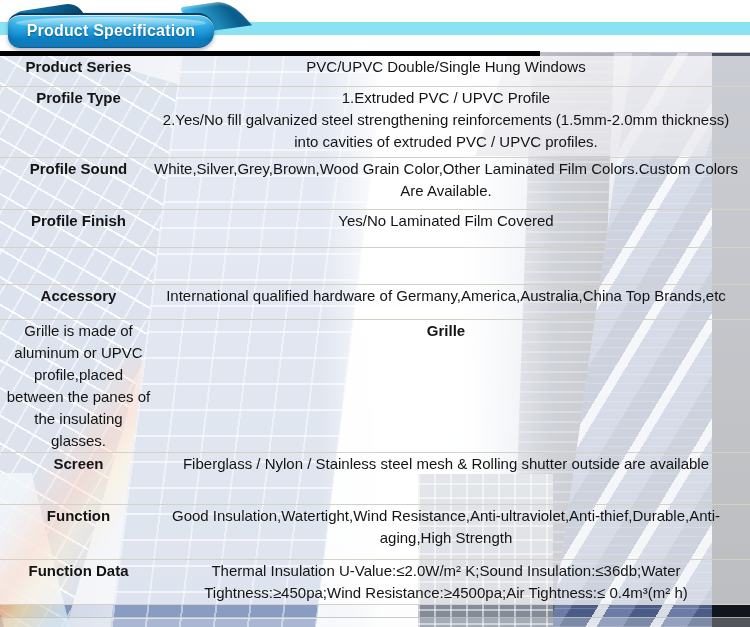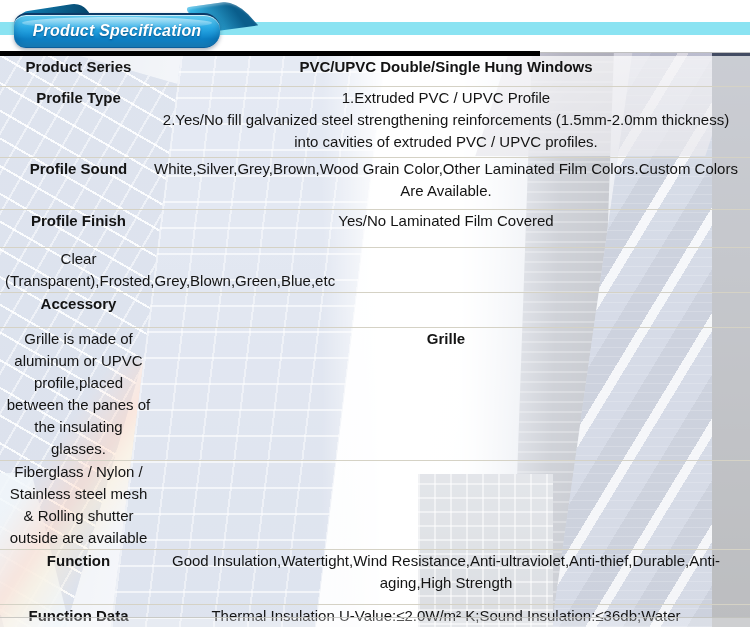--- a/index.html
+++ b/index.html
@@ -3,21 +3,21 @@
 <meta charset="utf-8">
 <style>
   html,body{margin:0;padding:0;background:#ffffff;}
   .stage{
     position:relative;width:750px;height:627px;overflow:hidden;background:#fff;
     font-family:"Liberation Sans", sans-serif;color:#141414;
   }
 
   
   .cyan-bar{position:absolute;left:0;top:22px;width:750px;height:13px;background:var(--cyan-bar,#8ae3f2);}
-  .ribbon{position:absolute;left:14px;top:3px;width:236px;height:44px;font-style:italic;}
+  .ribbon{position:absolute;left:8px;top:3px;width:236px;height:44px;}
   .ribbon-back-left{
     position:absolute;left:4px;top:4px;width:72px;height:17px;
     background:linear-gradient(100deg,#1287bd,#06456b);
     border-radius:14px 22px 0 6px;transform:rotate(-9deg);
   }
   .ribbon-tail-right{
     position:absolute;right:0;top:1px;width:58px;height:25px;
     background:linear-gradient(100deg,#35b5e5 10%,#0a5e8c 80%);
     transform:skewX(38deg) rotate(-7deg);
     border-radius:6px 14px 0 10px;
@@ -101,21 +101,21 @@
     display:grid;grid-template-columns:147px 1fr;
     box-sizing:border-box;padding:0 10px 0 5px;
     background:rgba(255,255,255,.72);
     border-bottom:1px solid var(--divider,rgba(205,202,185,.85));
     text-align:center;
   }
   .cell{font-size:15px;line-height:22px;}
   .cell.label{font-weight:700;}
   .cell.value{white-space:pre-line;}
   .row:nth-child(1){min-height:31px}
-  .row:nth-child(1) .value{font-weight:700;}
+  .row:nth-child(1) .value{font-weight:400;}
   .row:nth-child(2){min-height:71px}
   .row:nth-child(3){min-height:52px}
   .row:nth-child(4){min-height:38px}
   .row:nth-child(5){min-height:37px}
   .row:nth-child(6){min-height:35px}
   .row:nth-child(7){min-height:36px}
   .row:nth-child(8){min-height:52px}
   .row:nth-child(9){min-height:55px}
   .row:nth-child(10){min-height:32px}
   .row:nth-child(11){min-height:55px}
@@ -165,30 +165,31 @@
     </div>
     <div class="row">
       <div class="cell label">Profile Sound</div>
       <div class="cell value">White,Silver,Grey,Brown,Wood Grain Color,Other Laminated Film Colors.Custom Colors Are Available.</div>
     </div>
     <div class="row">
       <div class="cell label">Profile Finish</div>
       <div class="cell value">Yes/No Laminated Film Covered</div>
     </div>
     <div class="row">
-      <div class="cell value">Clear (Transparent),Frosted,Grey,Blown,Green,Blue,etc</div>
     </div>
     <div class="row">
       <div class="cell label">Accessory</div>
+      <div class="cell value">International qualified hardware of Germany,America,Australia,China Top Brands,etc</div>
     </div>
     <div class="row">
       <div class="cell value">Grille is made of aluminum or UPVC profile,placed between the panes of the insulating glasses.</div>
       <div class="cell label">Grille</div>
     </div>
     <div class="row">
+      <div class="cell label">Screen</div>
       <div class="cell value">Fiberglass / Nylon / Stainless steel mesh &amp; Rolling shutter outside are available</div>
     </div>
     <div class="row">
       <div class="cell label">Function</div>
       <div class="cell value">Good Insulation,Watertight,Wind Resistance,Anti-ultraviolet,Anti-thief,Durable,Anti-aging,High Strength</div>
     </div>
     <div class="row">
       <div class="cell label">Function Data</div>
       <div class="cell value">Thermal Insulation U-Value:≤2.0W/m² K;Sound Insulation:≤36db;Water Tightness:≥450pa;Wind Resistance:≥4500pa;Air Tightness:≤ 0.4m³(m² h)</div>
     </div>

